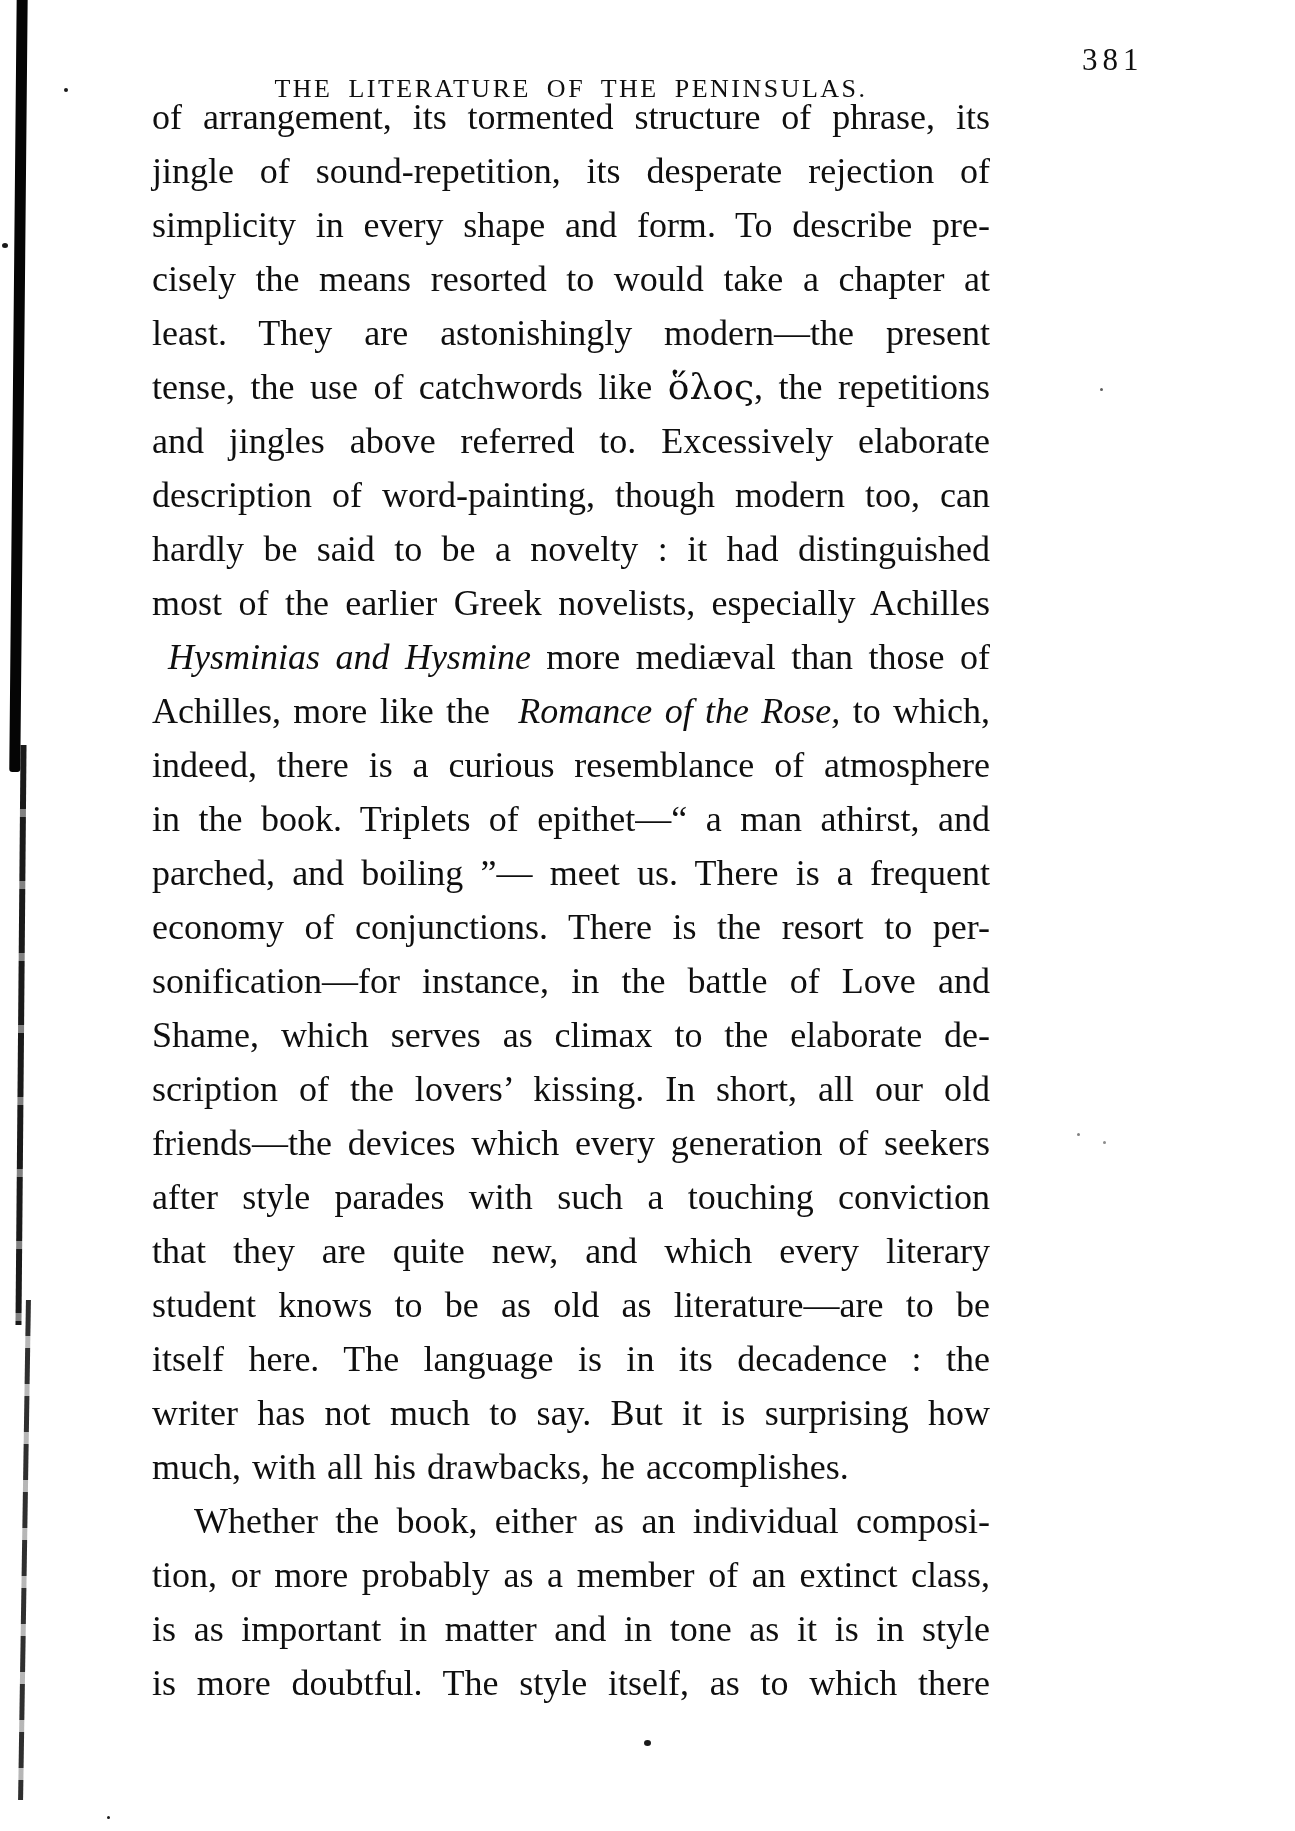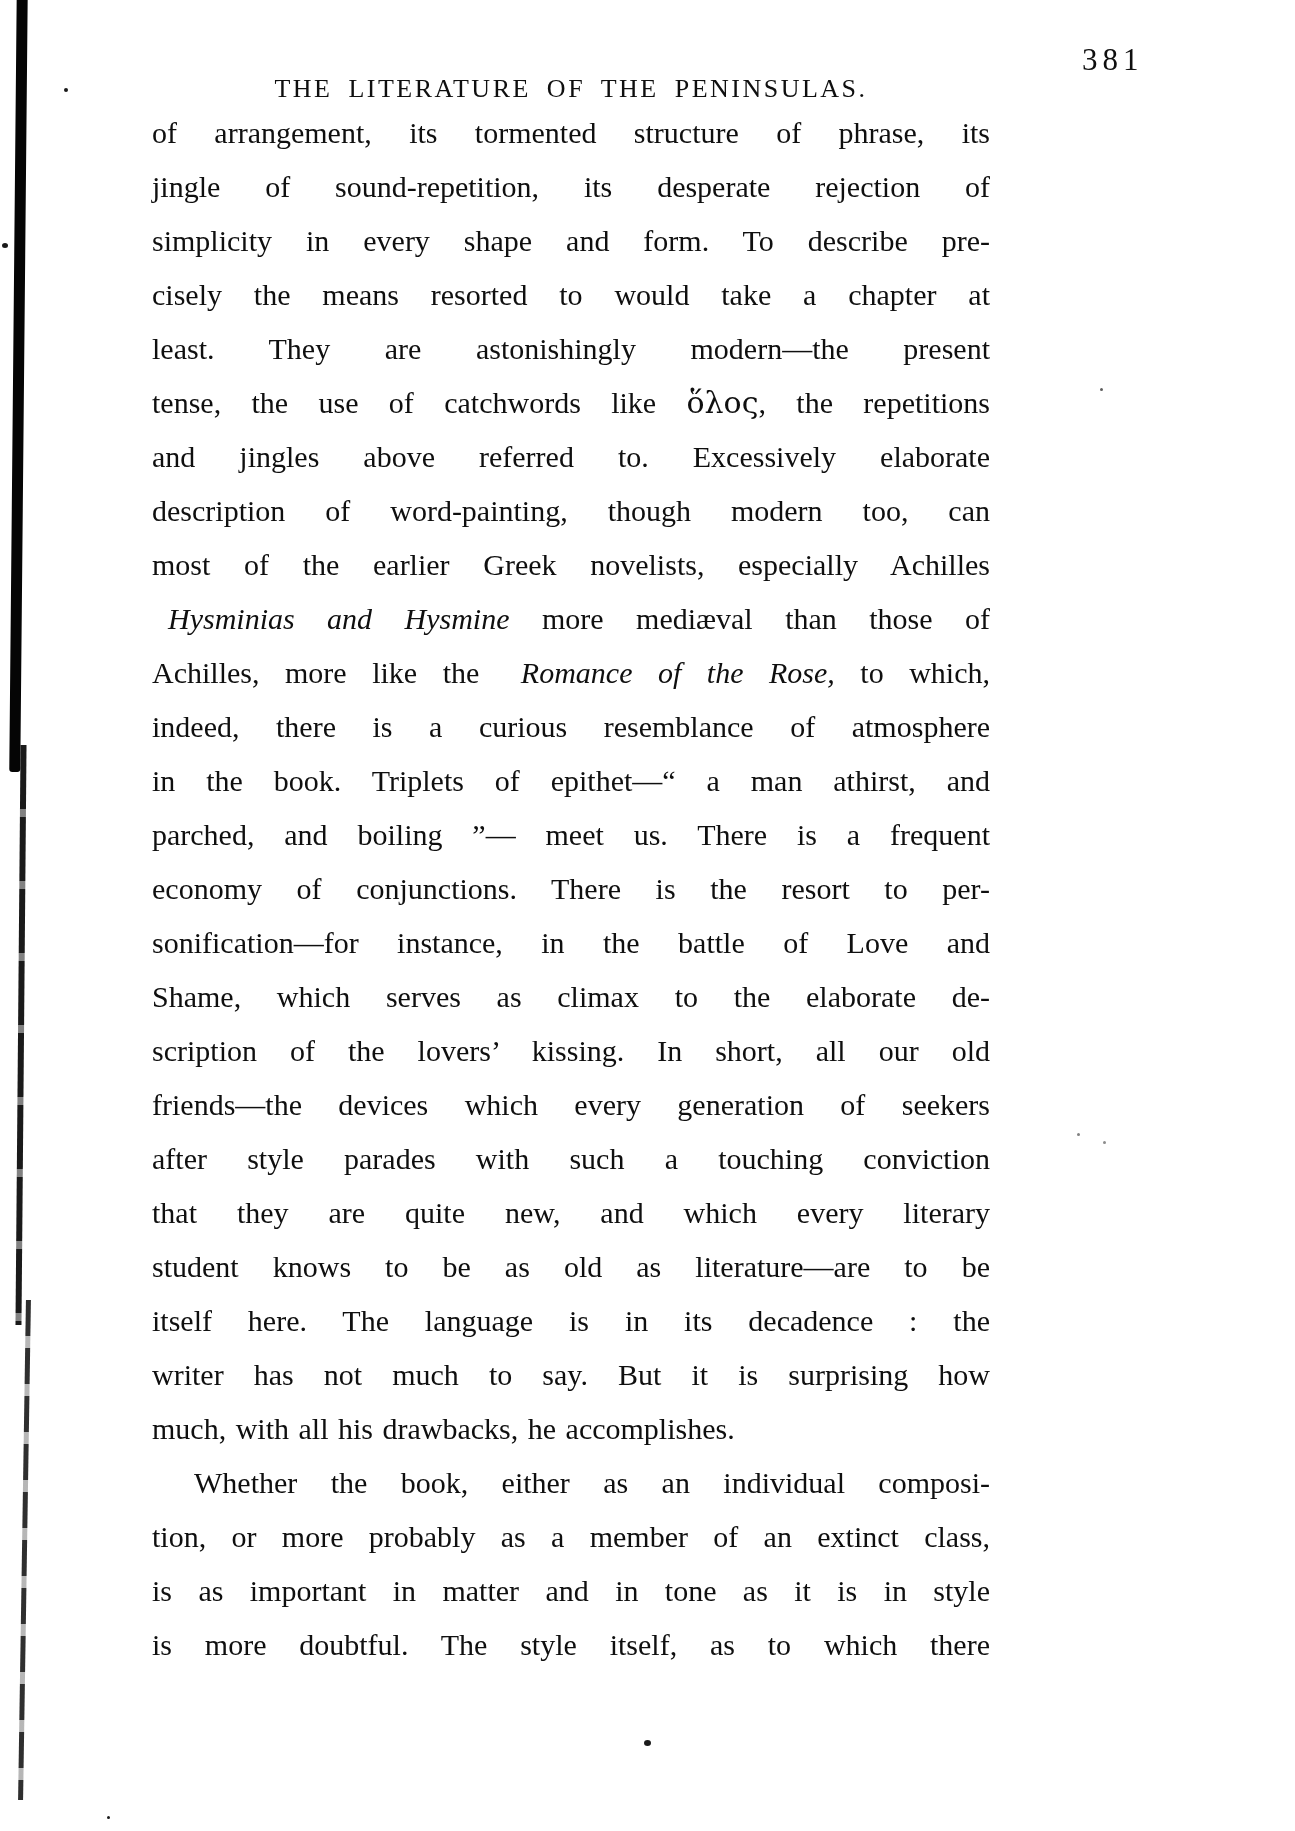--- a/index.html
+++ b/index.html
@@ -29,23 +29,23 @@
     white-space: nowrap;
     margin-top: 28px;
   }
   .page-number {
     position: absolute; top: 42px; left: 1082px;
     font-size: 31px; letter-spacing: 5px;
   }
 
   .body-text {
     position: absolute;
-    top: 106px; left: 152px;
+    top: 90px; left: 152px;
     width: 838px;
-    font-size: 30px;
+    font-size: 36px;
     line-height: 54px;
     word-spacing: 2px;
   }
   .paragraph { margin: 0; }
   .line {
     text-align: justify;
     text-align-last: justify;
     height: 54px;
     white-space: normal;
   }
@@ -76,20 +76,21 @@
 <div class="body-text">
     <div class="paragraph">
       <div class="line"><span>of arrangement, its tormented structure of phrase, its</span></div>
       <div class="line"><span>jingle of sound-repetition, its desperate rejection of</span></div>
       <div class="line"><span>simplicity in every shape and form. To describe pre-</span></div>
       <div class="line"><span>cisely the means resorted to would take a chapter at</span></div>
       <div class="line"><span>least. They are astonishingly modern—the present</span></div>
       <div class="line"><span>tense, the use of catchwords like </span><span class="greek">ὅλος</span><span>, the repetitions</span></div>
       <div class="line"><span>and jingles above referred to. Excessively elaborate</span></div>
       <div class="line"><span>description of word-painting, though modern too, can</span></div>
+      <div class="line"><span>hardly be said to be a novelty : it had distinguished</span></div>
       <div class="line"><span>most of the earlier Greek novelists, especially Achilles</span></div>
       <div class="line"><span class="italic">Hysminias and Hysmine</span><span> more mediæval than those of</span></div>
       <div class="line"><span>Achilles, more like the </span><span class="italic">Romance of the Rose,</span><span> to which,</span></div>
       <div class="line"><span>indeed, there is a curious resemblance of atmosphere</span></div>
       <div class="line"><span>in the book. Triplets of epithet—“ a man athirst, and</span></div>
       <div class="line"><span>parched, and boiling ”— meet us. There is a frequent</span></div>
       <div class="line"><span>economy of conjunctions. There is the resort to per-</span></div>
       <div class="line"><span>sonification—for instance, in the battle of Love and</span></div>
       <div class="line"><span>Shame, which serves as climax to the elaborate de-</span></div>
       <div class="line"><span>scription of the lovers’ kissing. In short, all our old</span></div>

